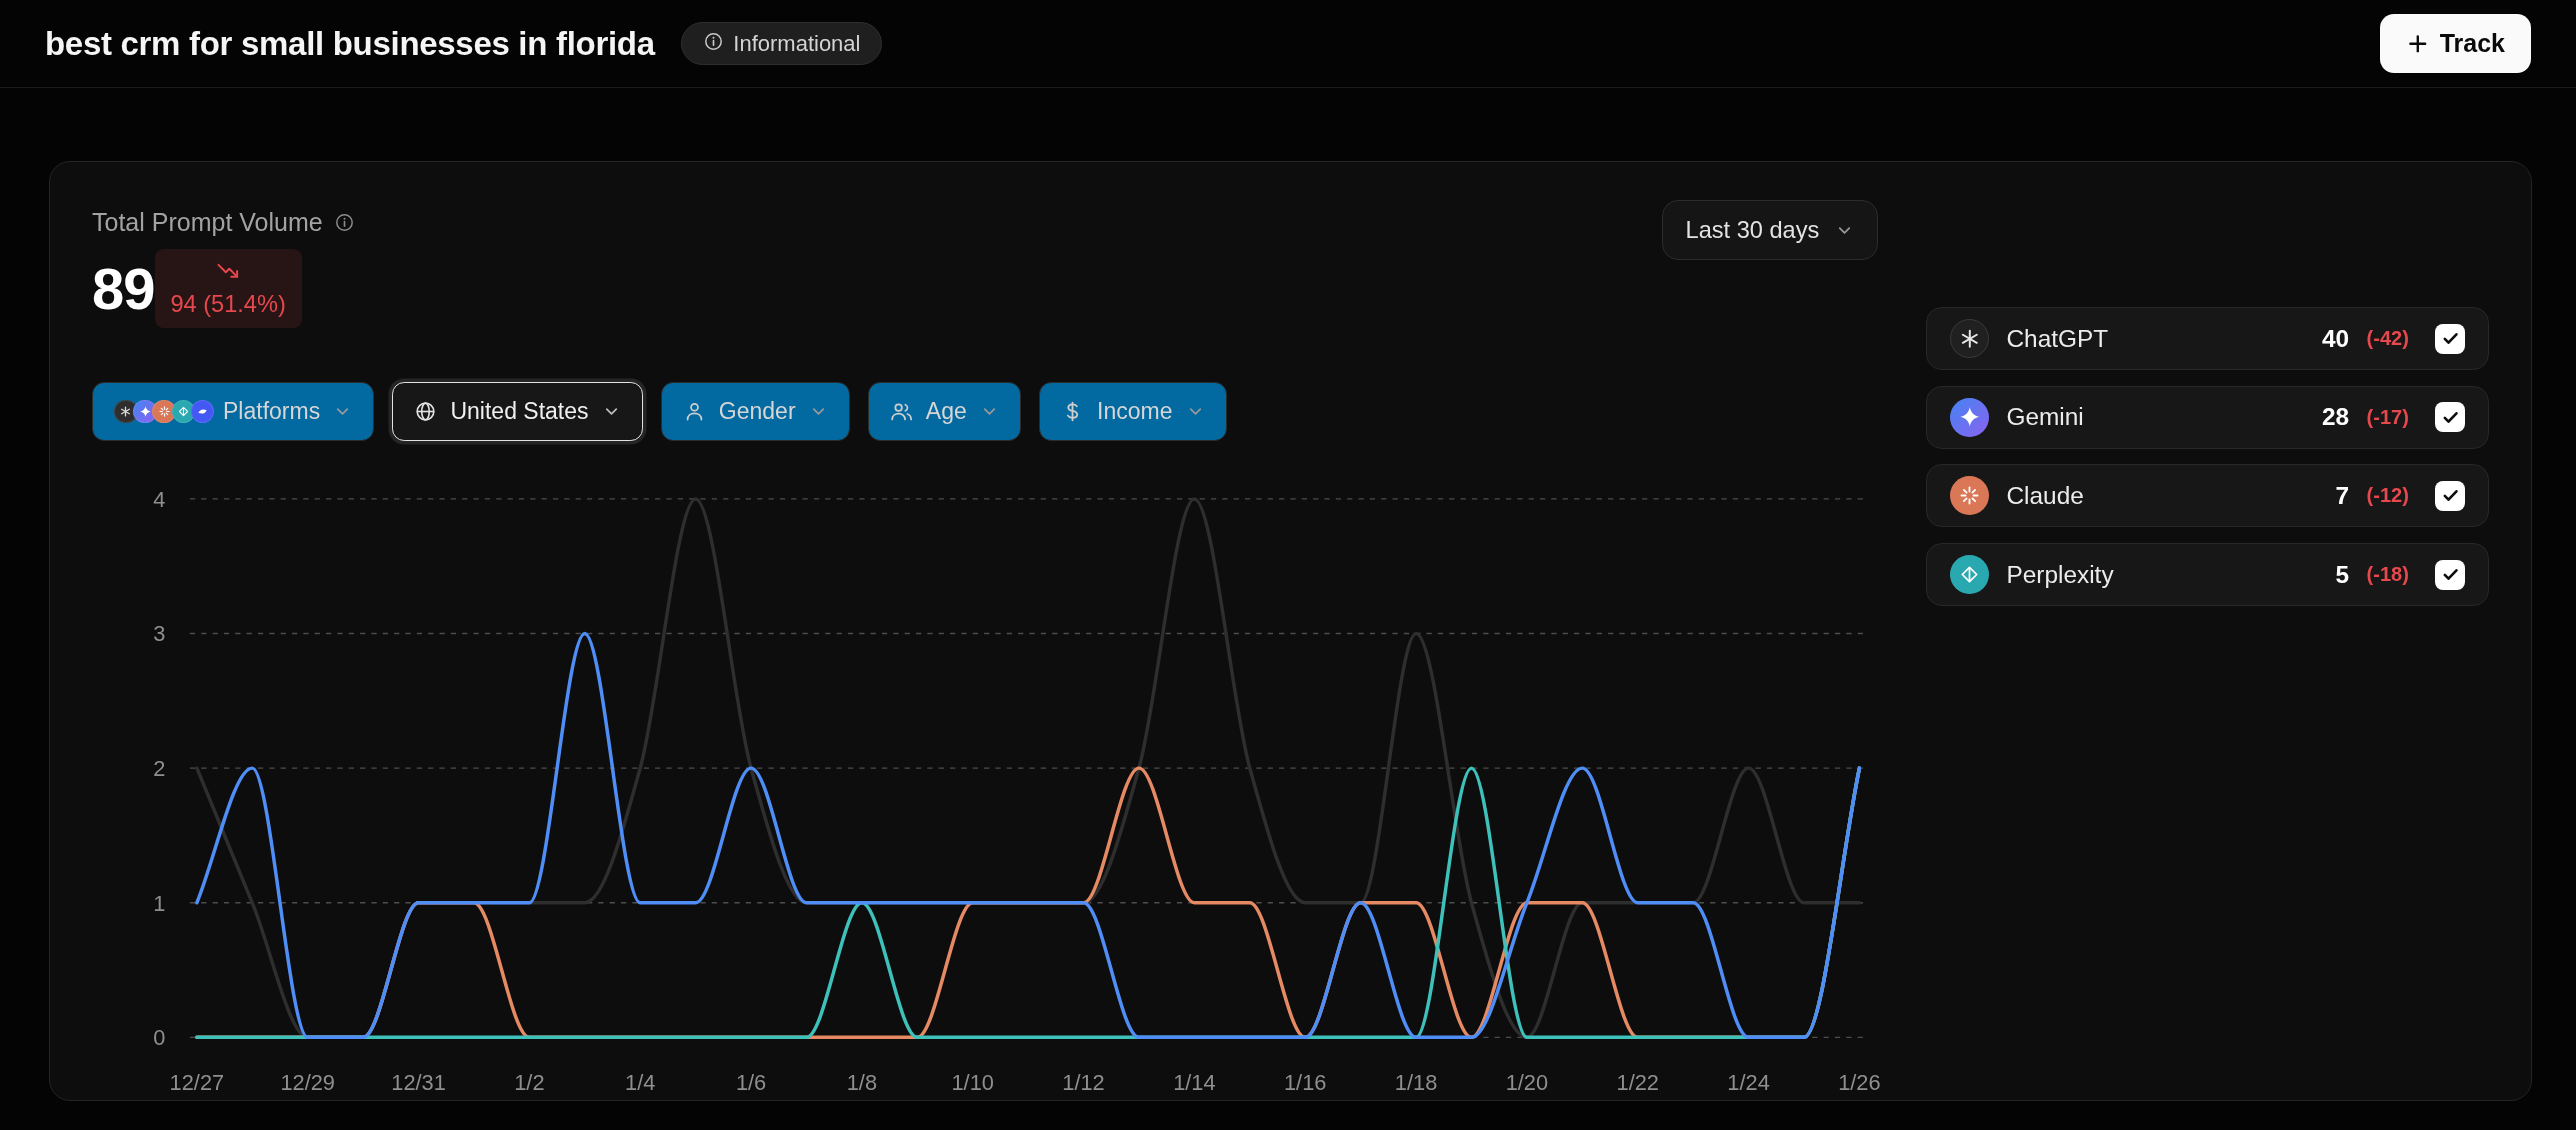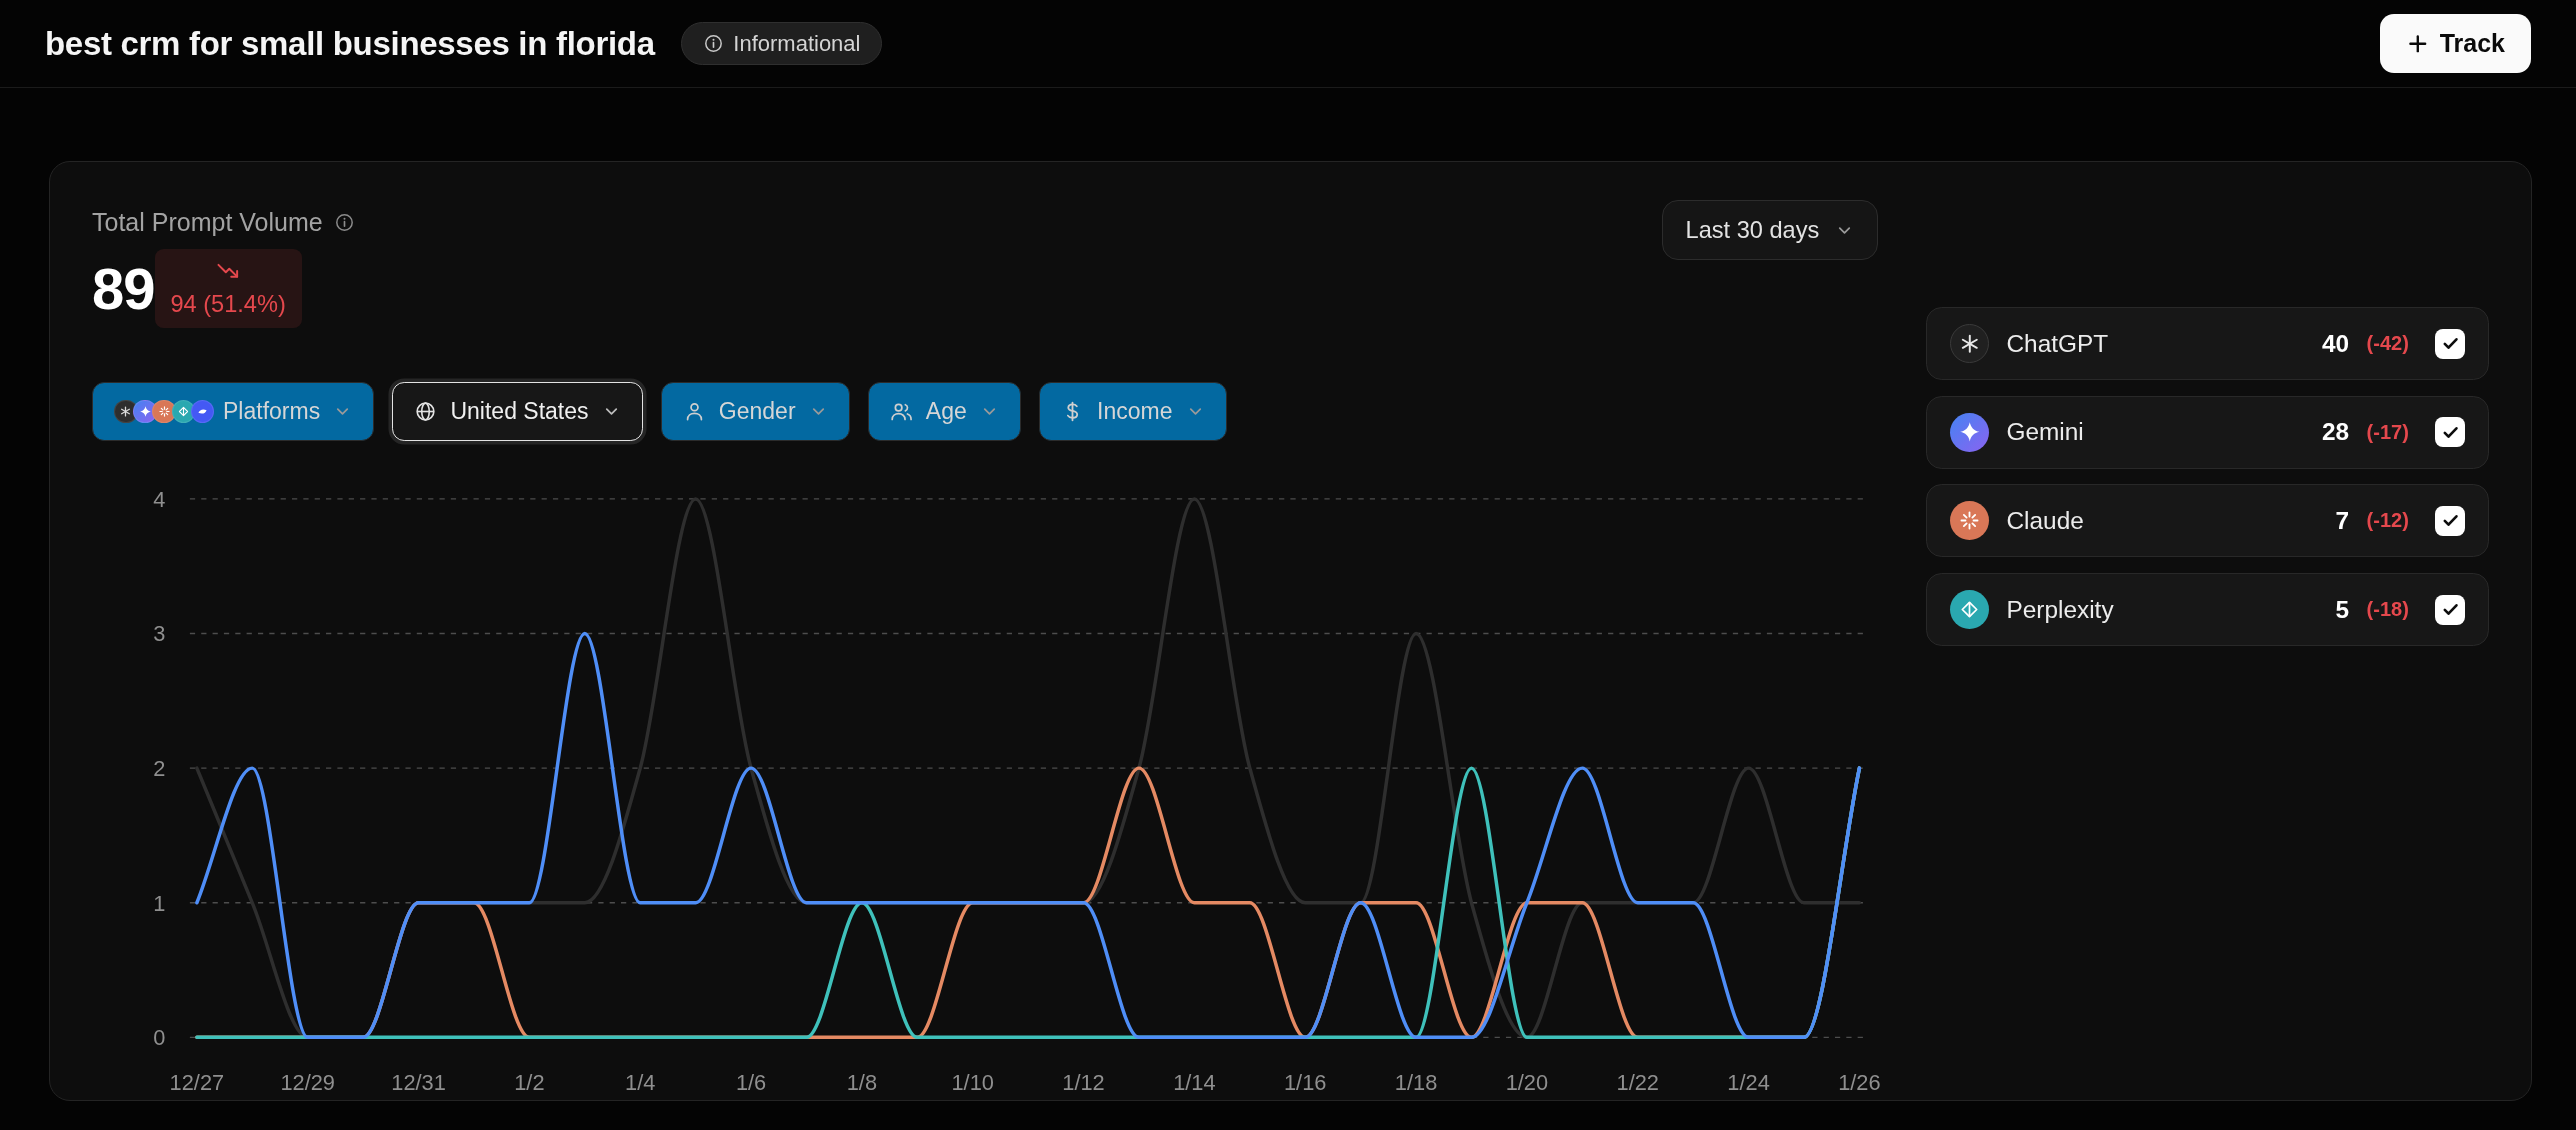--- a/index.html
+++ b/index.html
@@ -15,21 +15,21 @@
   .header {
     height: 88px;
     display: flex; align-items: center; justify-content: space-between;
     padding: 0 45px;
     border-bottom: 0.9px solid #1b1b1b;
     background: #040404;
   }
   .header-left { display: flex; align-items: center; gap: 26px; }
   .page-title { font-size: 33px; font-weight: 700; letter-spacing: -0.3px; color: #f5f5f5; }
   .intent-badge {
-    display: flex; align-items: center; gap: 9.6px;
+    display: flex; align-items: flex-start; gap: 9.6px;
     background: #1f1f1f; border: 0.9px solid #2f2f2f;
     color: #d4d4d4; font-size: 22px;
     padding: 7.9px 21px; border-radius: 872px;
   }
   .track-btn {
     display: flex; align-items: center; gap: 10.5px;
     background: #fafafa; color: #0a0a0a;
     font-family: "Liberation Sans", sans-serif;
     font-size: 25px; font-weight: 600;
     padding: 15px 26px; border-radius: 14px; border: none; cursor: pointer;
@@ -86,21 +86,21 @@
   .mini-deepseek { background: #4459f4; }
   
   #chart-svg { display: block; margin-top: 15.7px; }
   .grid { stroke: #a8a8a8; stroke-opacity: 0.42; stroke-width: 1.6; stroke-dasharray: 6 7; }
   .ylab, .xlab { fill: #8f8f8f; font-size: 25px; font-family: "Liberation Sans", sans-serif; }
   .ylab { text-anchor: end; }
   .xlab { text-anchor: middle; }
   
   .legend { position: absolute; top: 145px; right: 42px; width: 563px; display: flex; flex-direction: column; gap: 15.7px; }
   .lg-row {
-    height: 73px; background: #171717; border: 0.9px solid #282828; border-radius: 15.7px;
+    height: 63px; background: #171717; border: 0.9px solid #282828; border-radius: 15.7px;
     display: flex; align-items: center; padding: 16px 23px; gap: 17.5px; cursor: pointer; justify-content: center;
   }
   .lg-ic { width: 39px; height: 39px; border-radius: 50%; display: flex; align-items: center; justify-content: center; flex: none; }
   .ic-chatgpt { background: #202020; border: 0.9px solid #3a3a3a; }
   .ic-gemini { background: linear-gradient(135deg,#4583f2,#8a63f0); }
   .ic-claude { background: #d97757; }
   .ic-perplexity { background: #2aa8b0; }
   .lg-name { font-size: 24.4px; font-weight: 500; color: #ececec; flex: 1; }
   .lg-val { font-size: 24.4px; font-weight: 700; color: #fff; }
   .lg-delta { font-size: 20px; font-weight: 600; color: #e5484d; }

